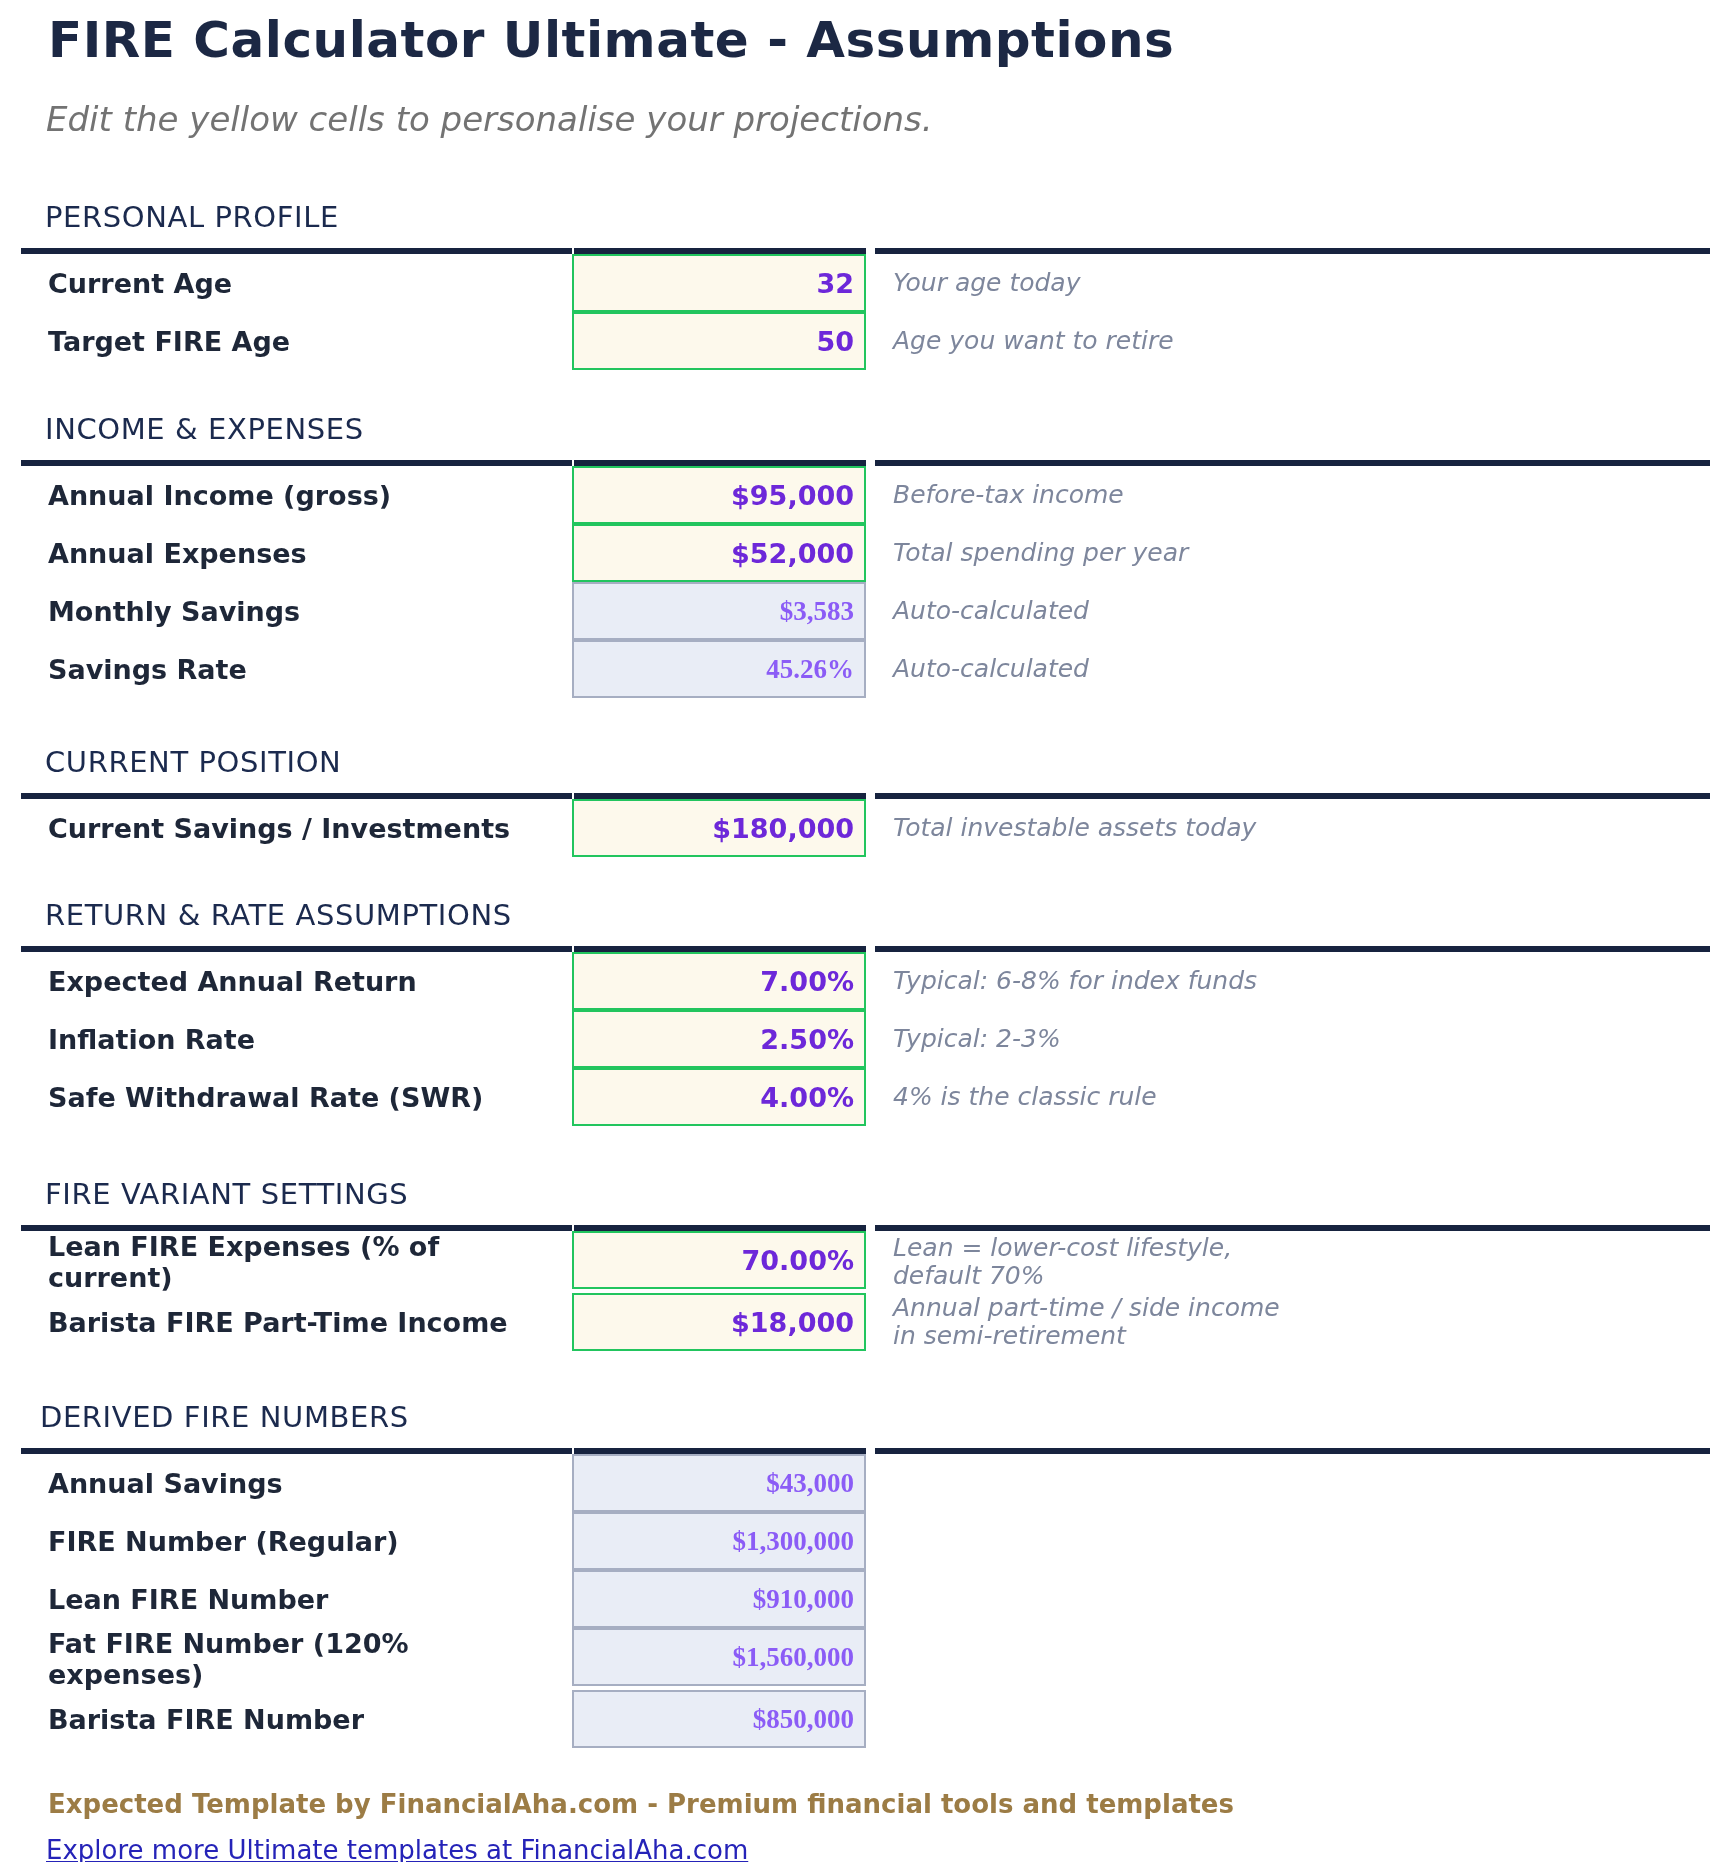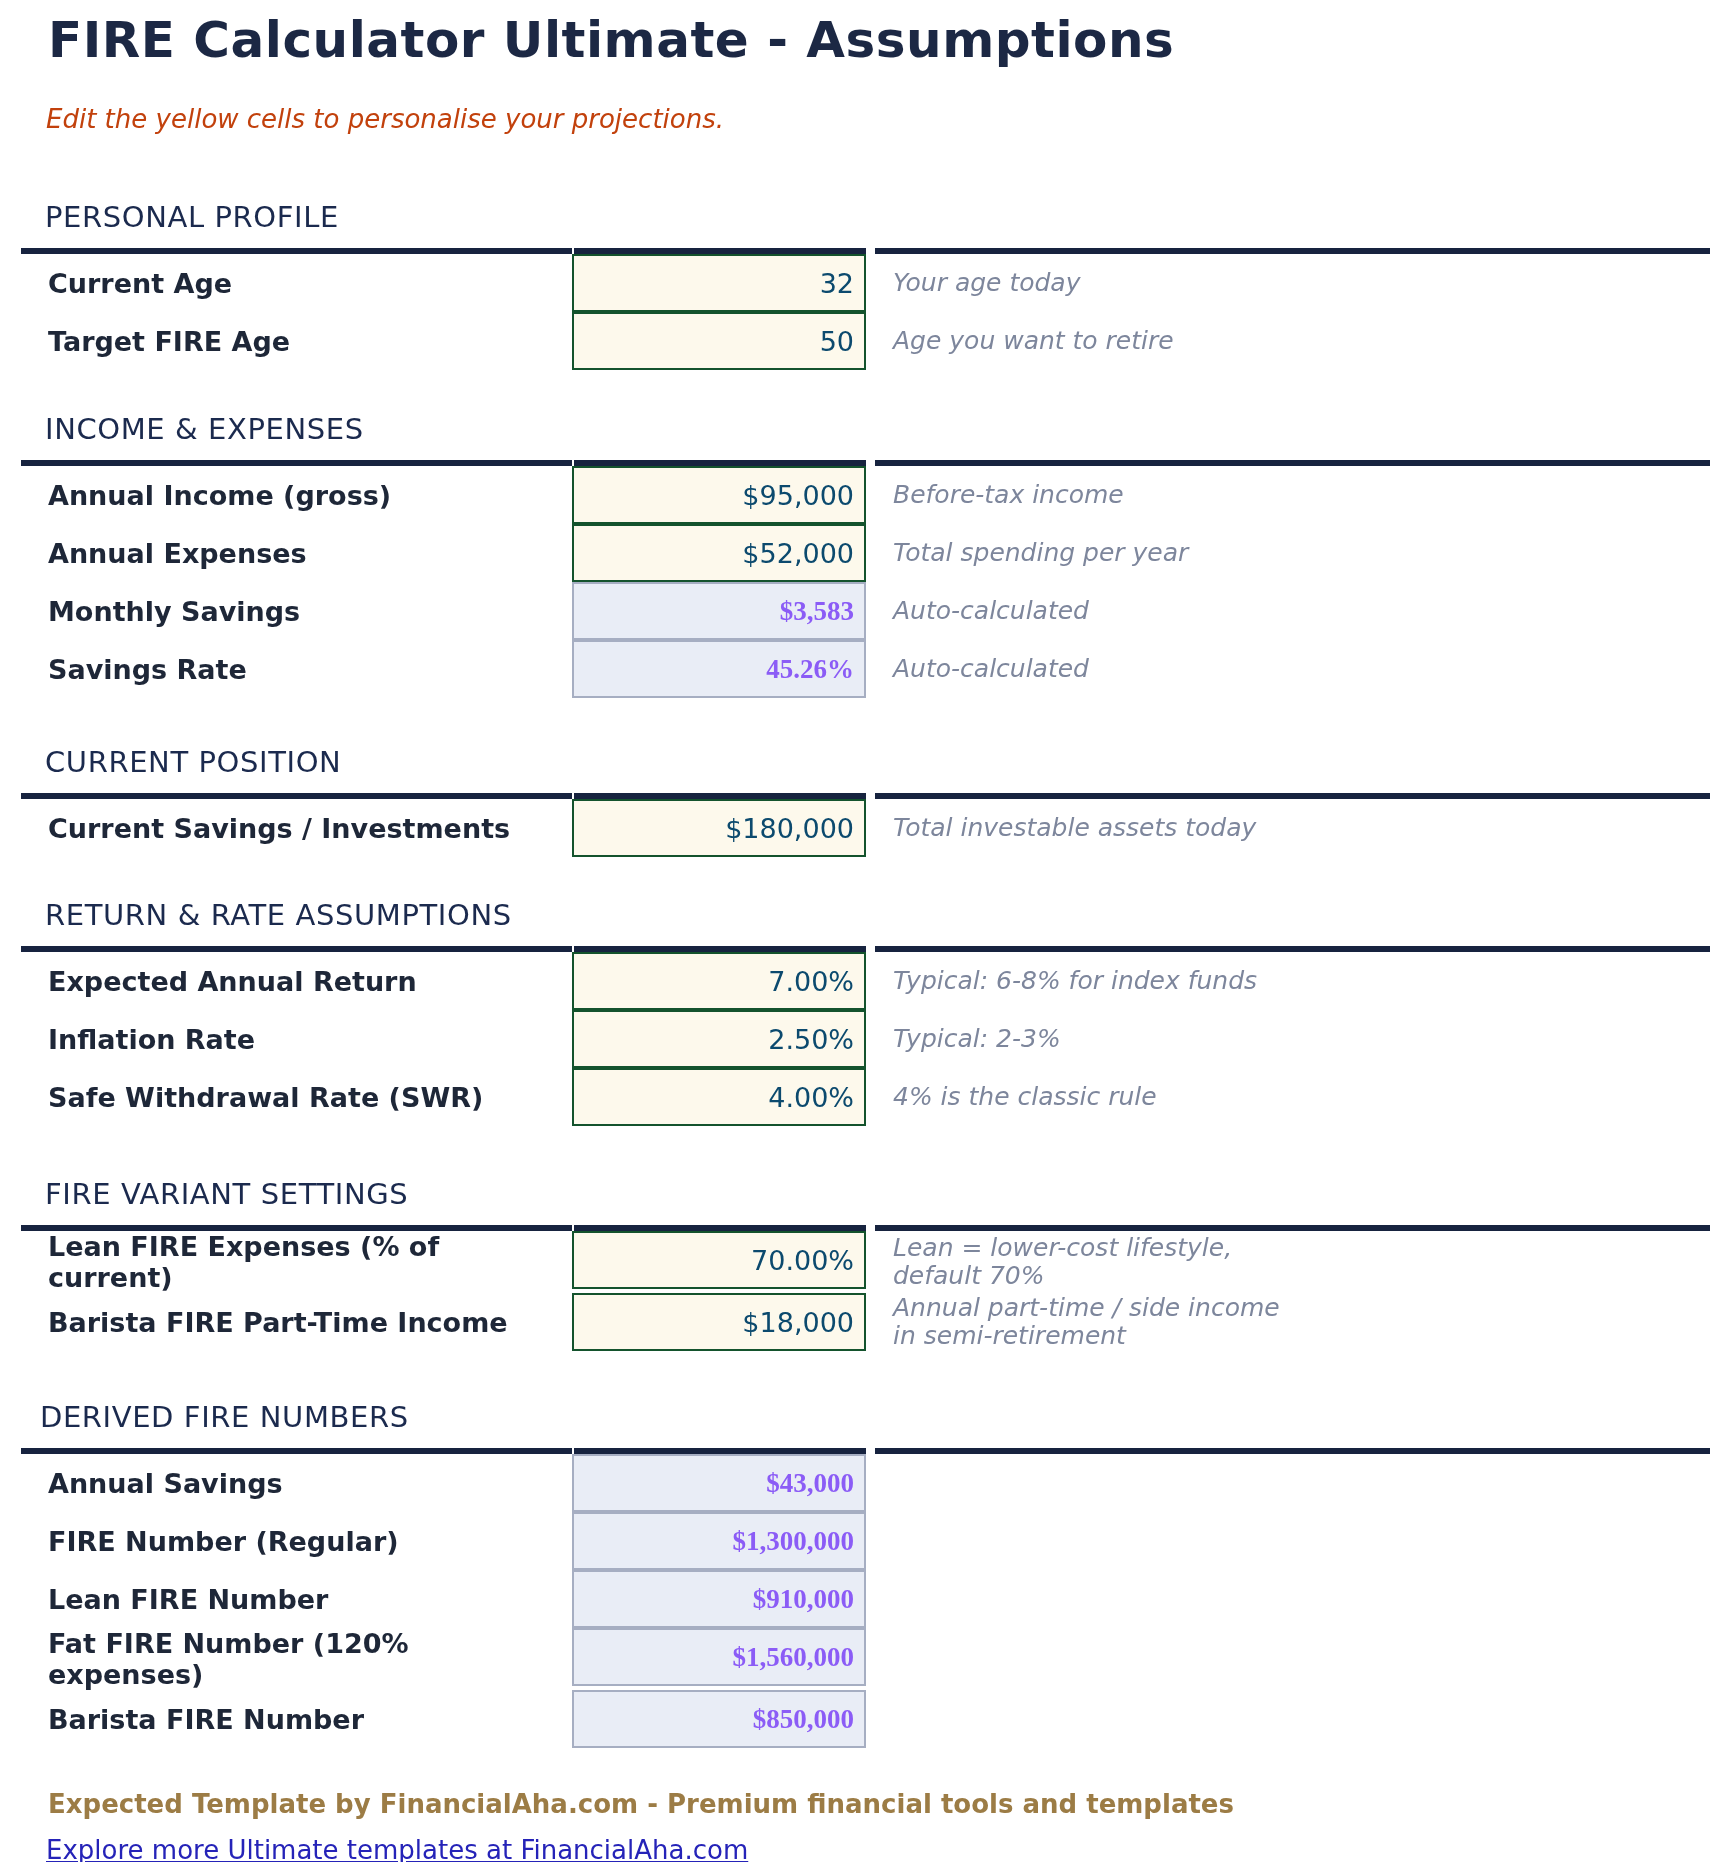--- a/index.html
+++ b/index.html
@@ -12,23 +12,23 @@
   .title{
     margin:10px 0 0 48px;
     font-size:50px;
     line-height:1.2;
     font-weight:bold;
     color:#1c2844;
     letter-spacing:0.5px;
   }
   .subtitle{
     margin:34px 0 0 46px;
-    font-size:26px;
+    font-size:34px;
     font-style:italic;
-    color:#c2410c;
+    color:#737373;
     line-height:31px;
   }
   .sec-h{
     font-size:29px;
     font-weight:normal;
     color:#1b2a4e;
     letter-spacing:0.6px;
     margin:46px 0 13px 45px;
     line-height:35px;
   }
@@ -62,23 +62,23 @@
     height:58px;
     box-sizing:border-box;
     display:flex;
     align-items:center;
     justify-content:flex-end;
     padding-right:10px;
     font-size:27px;
   }
   .cell-value.yellow{
     background:#fdf9ec;
-    border:2px solid #14532d;
-    color:#0c4a6e;
-    font-weight:normal;
+    border:2px solid #22c55e;
+    color:#6d28d9;
+    font-weight:bold;
   }
   .cell-value.blue{
     background:#e9edf6;
     border:2px solid #a6aec2;
     color:#8b5cf6;
     font-weight:bold;
     font-family:Liberation Serif, serif;
   }
   .cell-note{
     flex:1;

